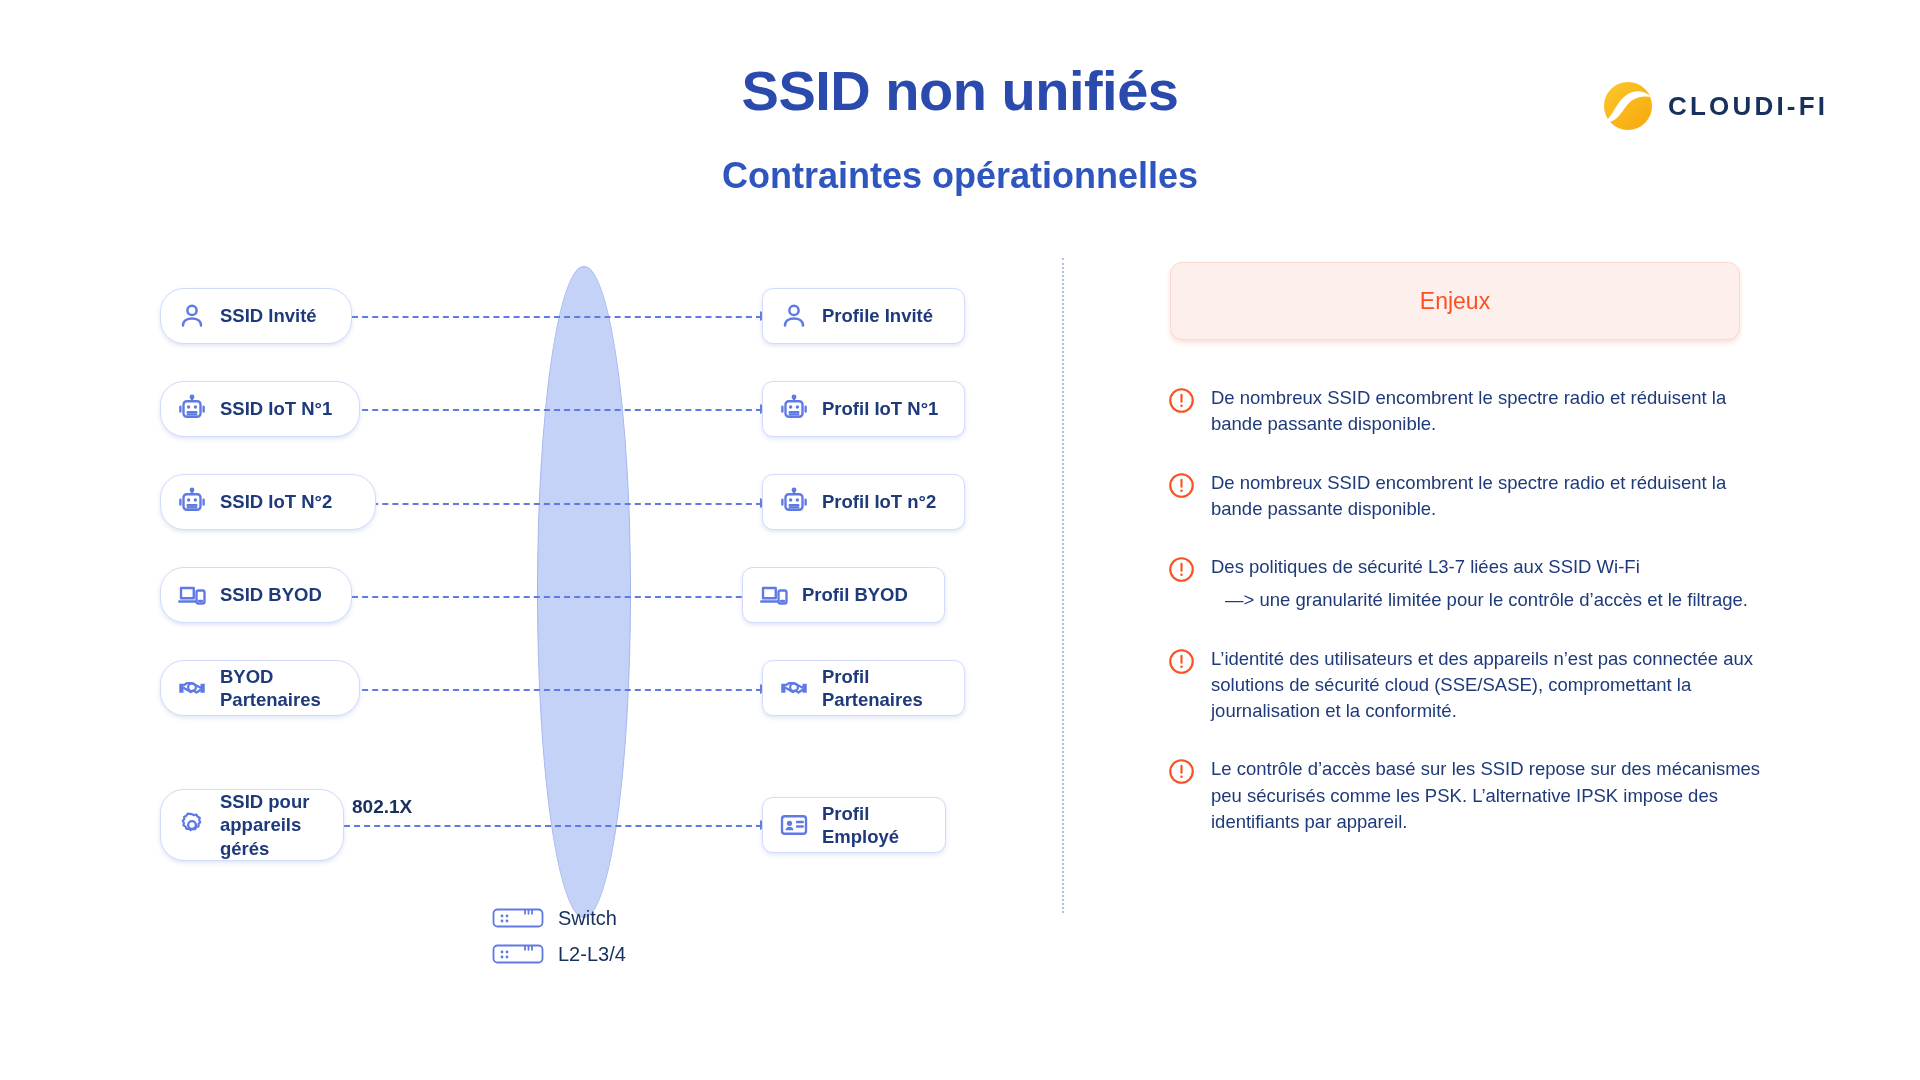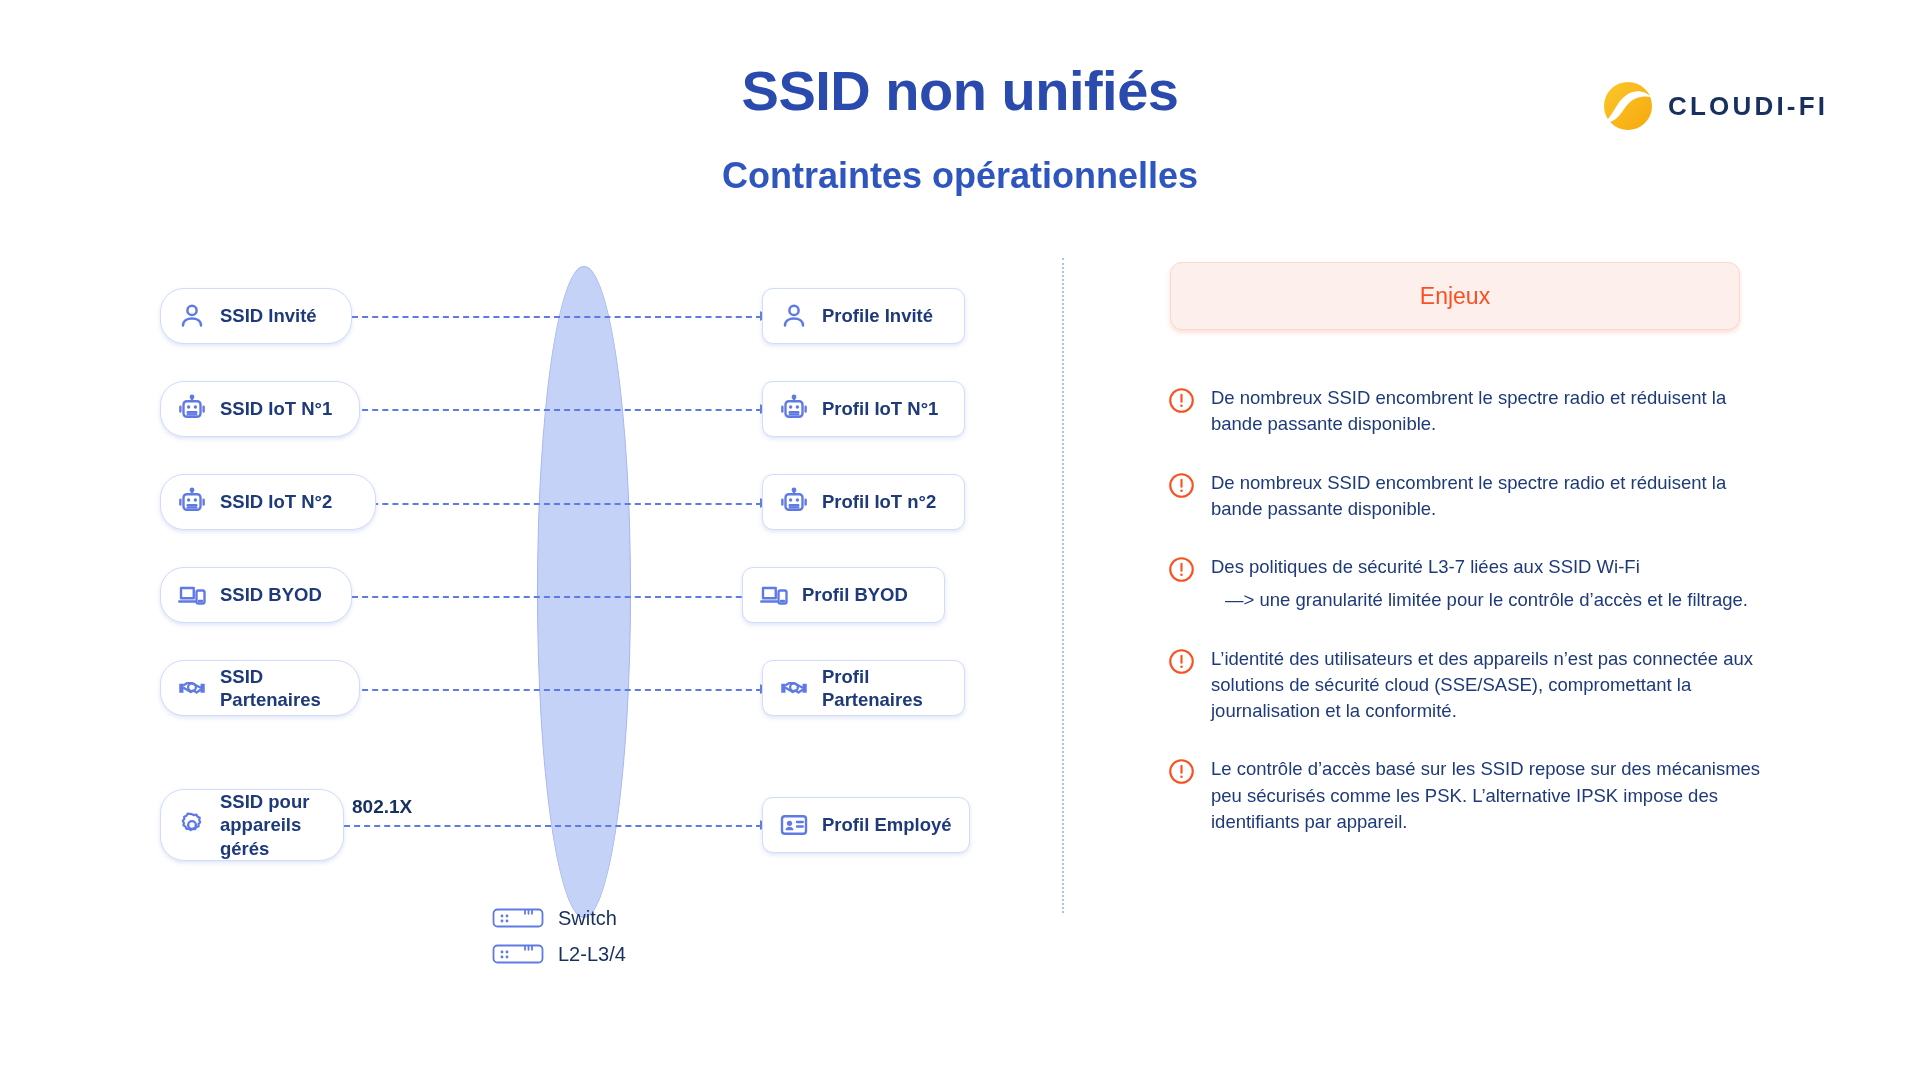--- a/index.html
+++ b/index.html
@@ -72,21 +72,21 @@
   .switch-row .sw-label{font-size:20px;color:#17305e;}
 
   
   .divider{
     position:absolute;left:1062px;top:258px;width:0;height:655px;
     border-left:2.5px dotted #aec0f2;
   }
 
   
   .enjeux{
-    position:absolute;left:1170px;top:262px;width:570px;height:68px;
+    position:absolute;left:1170px;top:262px;width:570px;height:78px;
     box-sizing:border-box;
     background:#fdf0ec;border:1.5px solid #fbd8cd;border-radius:12px;
     box-shadow:0 3px 4px rgba(250,200,185,.55);
     display:flex;align-items:center;justify-content:center;
   }
   .enjeux .txt{font-size:23px;color:#fb4f24;}
 
   .issues{position:absolute;left:1168px;top:385px;width:600px;}
   .issue{position:relative;display:flex;gap:16px;margin-bottom:32px;}
   .issue .bullet{flex:0 0 auto;width:27px;height:27px;margin-top:2px;color:#f9511f;}
@@ -196,21 +196,21 @@
   <div class="node left" style="top:660px;width:200px;">
     <span class="ico">
       <svg viewBox="0 0 24 24" fill="none" stroke="currentColor" stroke-width="1.8" stroke-linecap="round" stroke-linejoin="round">
         <path d="M1.8 8.6h3.4v7.2H1.8z" fill="currentColor" stroke="none"></path>
         <path d="M18.8 8.6h3.4v7.2h-3.4z" fill="currentColor" stroke="none"></path>
         <path d="M5.6 9.6l2.6-1.6h3.2l3 1.4 4.2 2.2"></path>
         <path d="M18.6 13.6l-3 2-2.6-1.6-2 1.2-2-1.2-3.4-2"></path>
         <circle cx="12" cy="11.4" r="3.1"></circle>
       </svg>
     </span>
-    <span class="label">SSID Partenaires</span>
+    <span class="label">BYOD Partenaires</span>
   </div>
 
   <div class="node left tall" style="top:789px;width:184px;height:72px;">
     <span class="ico">
       <svg viewBox="0 0 24 24" fill="none" stroke="currentColor" stroke-width="1.9" stroke-linecap="round" stroke-linejoin="round">
         <path d="M12 2.6l1.9.9 2-.5 1 1.8 1.9 1 -.5 2 .9 1.9-1.5 1.4.1 2.1-2 .7-1.1 1.8-2-.3-1.8 1.1-1.6-1.3-2.1.2-.8-2-1.8-1.1.4-2-1-1.9 1.4-1.5-.2-2.1 2-.8 1-1.8z" transform="scale(0.92) translate(1,1)"></path>
         <circle cx="12" cy="12" r="3.1"></circle>
       </svg>
     </span>
     <span class="label">SSID pour
@@ -277,21 +277,21 @@
         <path d="M1.8 8.6h3.4v7.2H1.8z" fill="currentColor" stroke="none"></path>
         <path d="M18.8 8.6h3.4v7.2h-3.4z" fill="currentColor" stroke="none"></path>
         <path d="M5.6 9.6l2.6-1.6h3.2l3 1.4 4.2 2.2"></path>
         <path d="M18.6 13.6l-3 2-2.6-1.6-2 1.2-2-1.2-3.4-2"></path>
         <circle cx="12" cy="11.4" r="3.1"></circle>
       </svg>
     </span>
     <span class="label">Profil Partenaires</span>
   </div>
 
-  <div class="node right" style="left:762px;top:797px;width:208px;">
+  <div class="node right" style="left:762px;top:797px;width:184px;">
     <span class="ico">
       <svg viewBox="0 0 24 24" fill="none" stroke="currentColor" stroke-width="1.9" stroke-linecap="round" stroke-linejoin="round">
         <rect x="2.4" y="5" width="19.2" height="14" rx="2.2"></rect>
         <circle cx="8.4" cy="10.6" r="2.1" fill="currentColor" stroke="none"></circle>
         <path d="M5.2 16.2c0-1.9 1.5-2.9 3.2-2.9s3.2 1 3.2 2.9" fill="currentColor" stroke="none"></path>
         <path d="M14.4 9.6h4.6M14.4 13.2h4.6"></path>
       </svg>
     </span>
     <span class="label">Profil Employé</span>
   </div>

